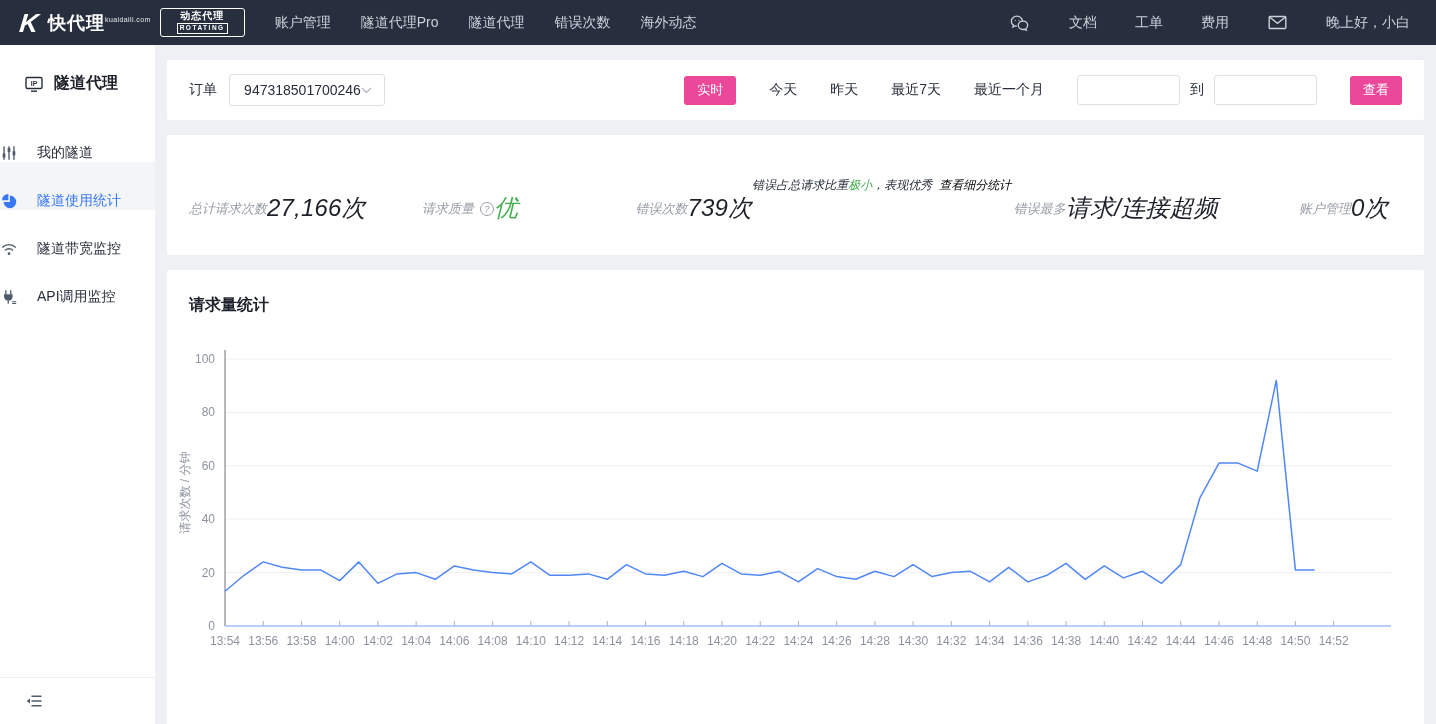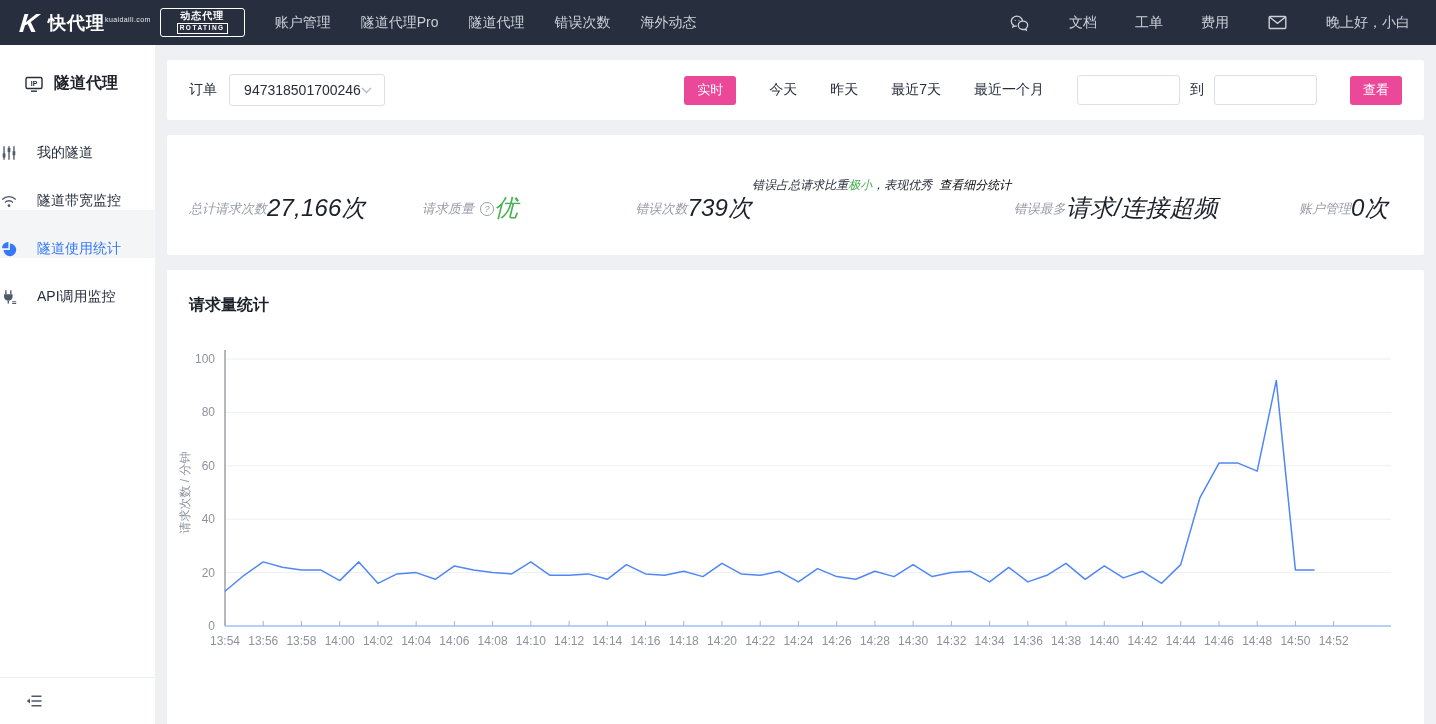--- a/index.html
+++ b/index.html
@@ -132,35 +132,35 @@
     <div class="side-item">
       <svg width="18" height="18" viewBox="0 0 20 20" fill="none" stroke="#4e5969" stroke-width="1.5">
         <path d="M4.5 2.5v15M10 2.5v15M15.5 2.5v15"></path>
         <rect class="fillpart" x="3" y="10.5" width="3" height="4.5" fill="#4e5969" stroke="none"></rect>
         <rect class="fillpart" x="8.5" y="4.5" width="3" height="4.5" fill="#4e5969" stroke="none"></rect>
         <rect class="fillpart" x="14" y="8" width="3" height="4.5" fill="#4e5969" stroke="none"></rect>
       </svg>
       <span>我的隧道</span>
     </div>
 
+    <div class="side-item active">
+      <svg width="18" height="18" viewBox="0 0 20 20">
+        <path class="fillpart" d="M11 4 A7 7 0 1 1 4 11 L11 11 Z" fill="#3678f5"></path>
+        <path class="fillpart" d="M9.3 2.3 A6.8 6.8 0 0 0 2.3 9.3 L9.3 9.3 Z" fill="#3678f5"></path>
+      </svg>
+      <span>隧道使用统计</span>
+    </div>
+
     <div class="side-item">
       <svg width="18" height="18" viewBox="0 0 20 20" fill="none" stroke="#4e5969" stroke-width="1.5">
         <path d="M2.5 8.3a10.6 10.6 0 0 1 15 0"></path>
         <path d="M5.6 11.6a6.2 6.2 0 0 1 8.8 0"></path>
         <circle class="fillpart" cx="10" cy="15.2" r="1.5" fill="#4e5969" stroke="none"></circle>
       </svg>
       <span>隧道带宽监控</span>
-    </div>
-
-    <div class="side-item active">
-      <svg width="18" height="18" viewBox="0 0 20 20">
-        <path class="fillpart" d="M11 4 A7 7 0 1 1 4 11 L11 11 Z" fill="#3678f5"></path>
-        <path class="fillpart" d="M9.3 2.3 A6.8 6.8 0 0 0 2.3 9.3 L9.3 9.3 Z" fill="#3678f5"></path>
-      </svg>
-      <span>隧道使用统计</span>
     </div>
 
     <div class="side-item">
       <svg width="18" height="18" viewBox="0 0 20 20" fill="none" stroke="#4e5969" stroke-width="1.5">
         <path d="M6.5 2.5v4.5M12 2.5v4.5"></path>
         <path class="fillpart" d="M4.5 7h9.5v2.5a4.75 4.75 0 0 1-9.5 0z" fill="#4e5969" stroke="none"></path>
         <path d="M9.2 14.2v3"></path>
         <path d="M13.5 15.2h4.5M13.5 17.2h4.5" stroke-width="1.2"></path>
       </svg>
       <span>API调用监控</span>

